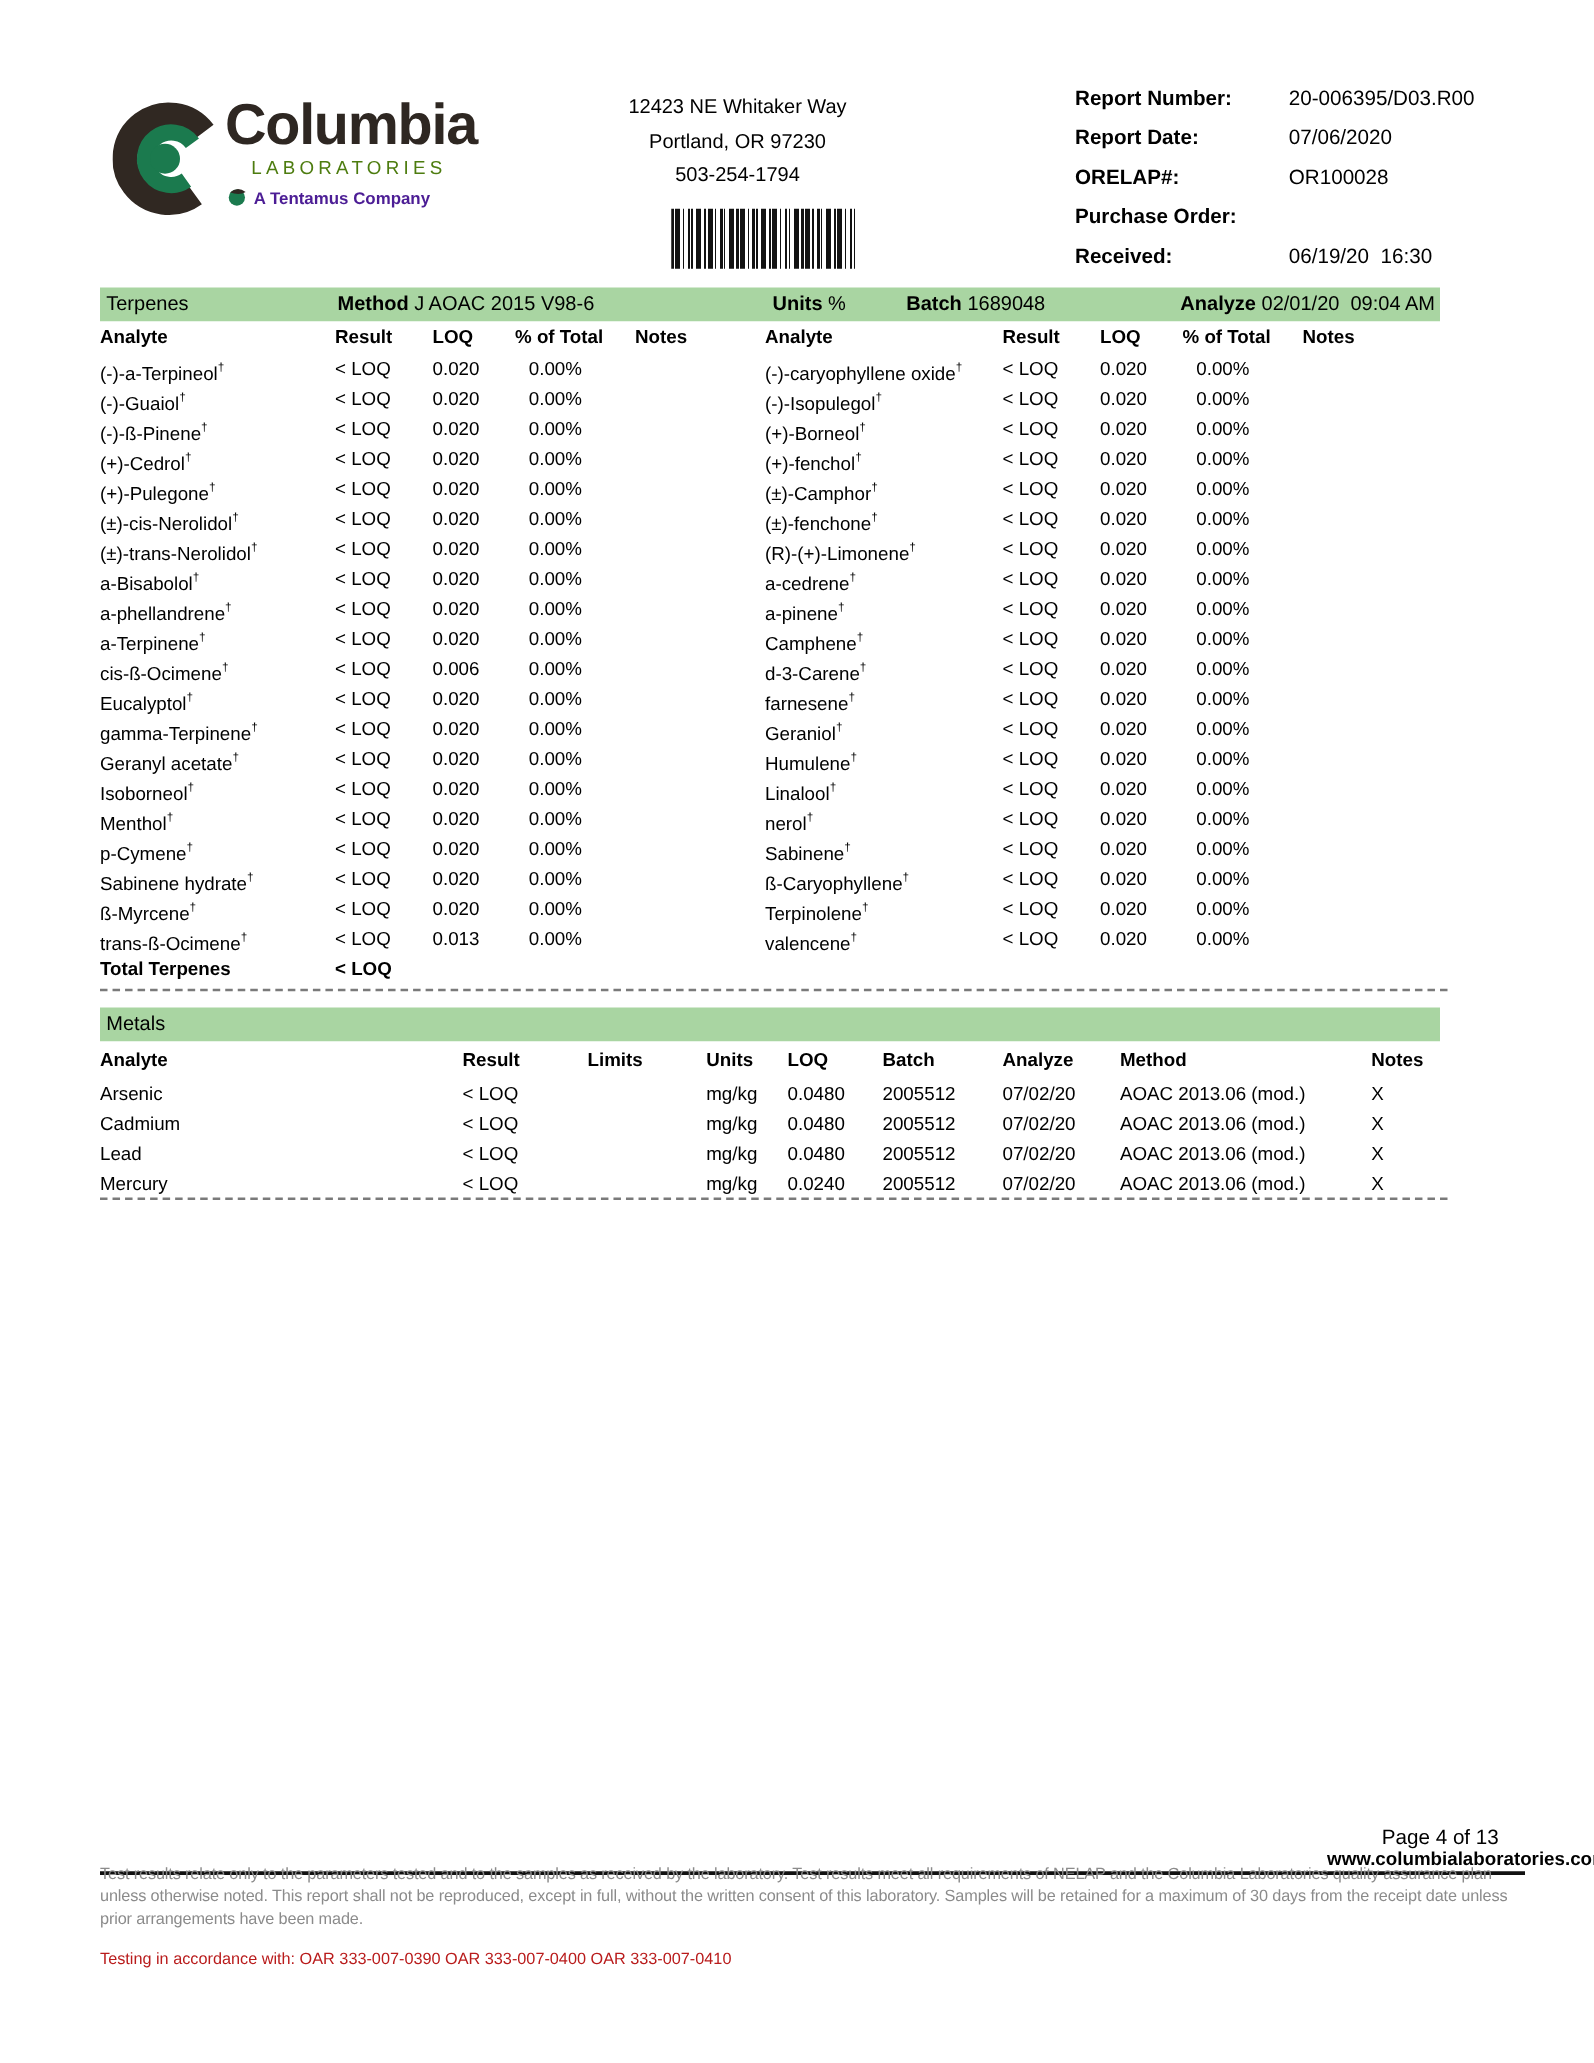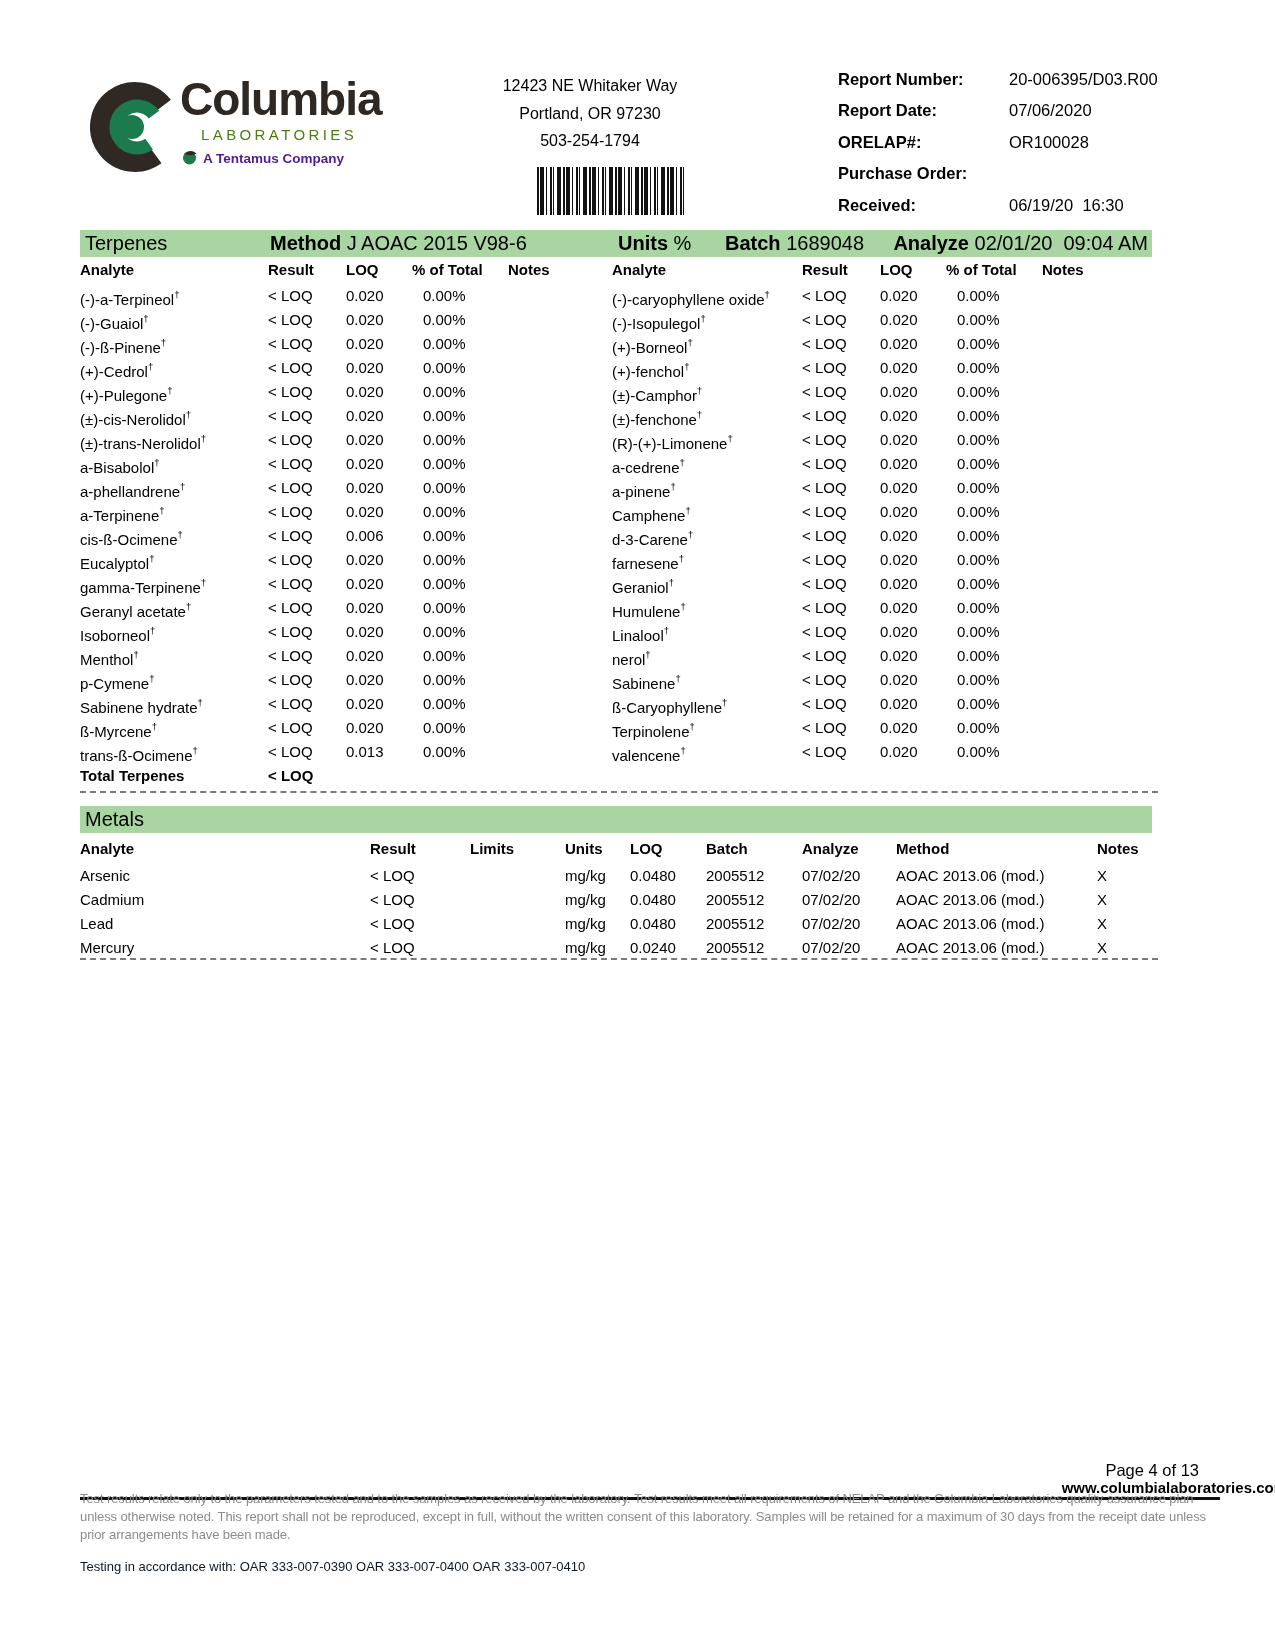--- a/index.html
+++ b/index.html
@@ -18,27 +18,27 @@
   .logo-name { left:168px; top:76px; font-size:46px; font-weight:bold; color:#2e2722; letter-spacing:-1px; line-height:1; }
   .logo-sub  { left:189px; top:126px; font-size:15px; color:#4d7c0f; letter-spacing:3.4px; }
   .logo-tag  { left:170px; top:149px; display:flex; align-items:center; gap:5px; font-size:13.5px; font-weight:bold; color:#4c1d95; }
   .addr { left:453px; top:72px; width:250px; text-align:center; font-size:16px; line-height:27.5px; }
   .barcode { left:525px; top:167px; width:147px; height:48px;
     background:repeating-linear-gradient(90deg,
       #121212 0 2px, #fff 2px 3px, #121212 3px 7px, #fff 7px 9px,
       #121212 9px 10px, #fff 10px 13px, #121212 13px 15px, #fff 15px 16px,
       #121212 16px 17px, #fff 17px 20px, #121212 20px 24px, #fff 24px 26px);
   }
-  .report-fields { left:826px; top:70px; width:340px; font-size:16.5px; }
+  .report-fields { left:848px; top:70px; width:340px; font-size:16.5px; }
   .report-row { display:grid; grid-template-columns:171px 1fr; height:31.4px; align-items:start; }
   .report-row .lbl { font-weight:bold; }
   .report-row .val { white-space:pre; }
 
   
-  .bar { left:68px; width:1072px; height:27px; line-height:27px; font-size:20px;padding-left:28px; }
+  .bar { left:68px; width:1072px; height:27px; line-height:27px; font-size:16px;padding-left:28px; }
   .bar-terpenes { top:230px; }
   .bar-metals { top:806px; }
   .bar span.seg { position:absolute; top:0; white-space:pre; }
 
   
   .tgrid { display:grid; grid-template-columns:188px 78px 66px 96px 60px; font-size:15px; }
   .tgrid.rt { grid-template-columns:190px 78px 66px 96px 60px; }
   .tgrid > div { height:24px; line-height:24px; white-space:nowrap; }
   .tgrid .h { font-weight:bold; height:26px; line-height:26px; }
   .tgrid .pct { padding-left:11px; }
@@ -58,21 +58,21 @@
   .mgrid > div { height:24px; line-height:24px; white-space:nowrap; }
   .mgrid .h { font-weight:bold; height:26px; line-height:26px; }
   .mhead { left:68px; top:836px; width:1078px; }
   .mrows { left:68px; top:864px; width:1078px; }
 
   
   .page-num { top:1461px; left:995px; width:192px; text-align:right; font-size:16.5px; }
   .website { top:1479px; left:0; width:1275px; text-align:right; font-size:15px; font-weight:bold; }
   .footer-rule { top:1497px; left:68px; width:1140px; height:2.5px; background:#111; }
   .disclaimer { top:1490px; left:68px; width:1146px; font-size:13px; line-height:18px; color:#8b8b8b; letter-spacing:-0.1px; }
-  .accordance { top:1559px; left:68px; width:1100px; font-size:13px; color:#0f172a; }
+  .accordance { top:1559px; left:68px; width:1100px; font-size:13px; color:#b91c1c; }
 </style>
 </head>
 <body>
 
 <div class="page">
 
   <div class="abs logo-mark">
     <svg width="90" height="104" viewBox="0 0 90 104">
       <circle cx="45" cy="53" r="35" fill="none" stroke="#302822" stroke-width="20" stroke-dasharray="0 28 164 28" transform="rotate(8 45 53)"></circle>
       <circle cx="47" cy="53" r="21" fill="none" stroke="#1b7a4e" stroke-width="13" stroke-dasharray="0 17 98 17" transform="rotate(8 47 53)"></circle>

